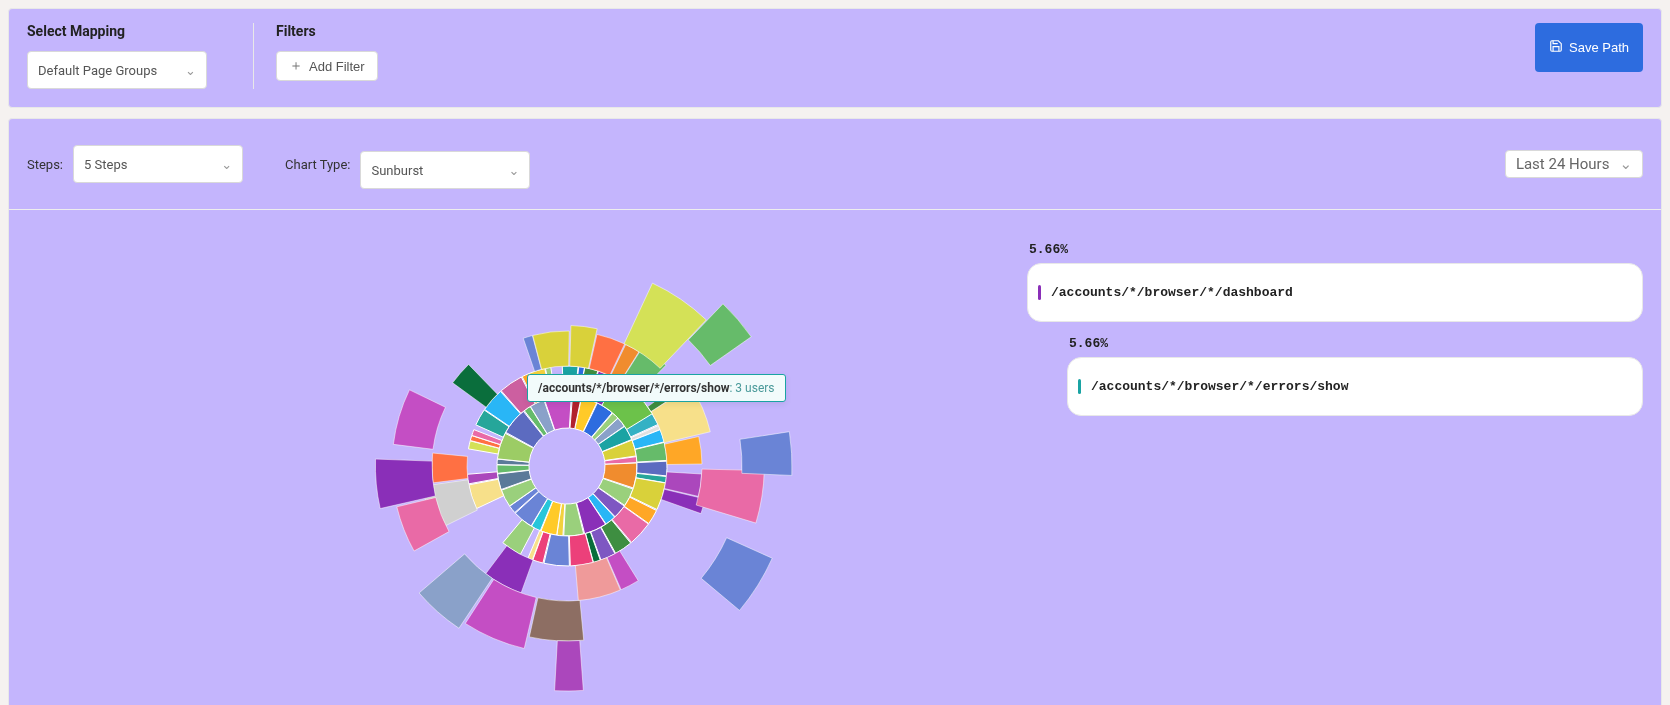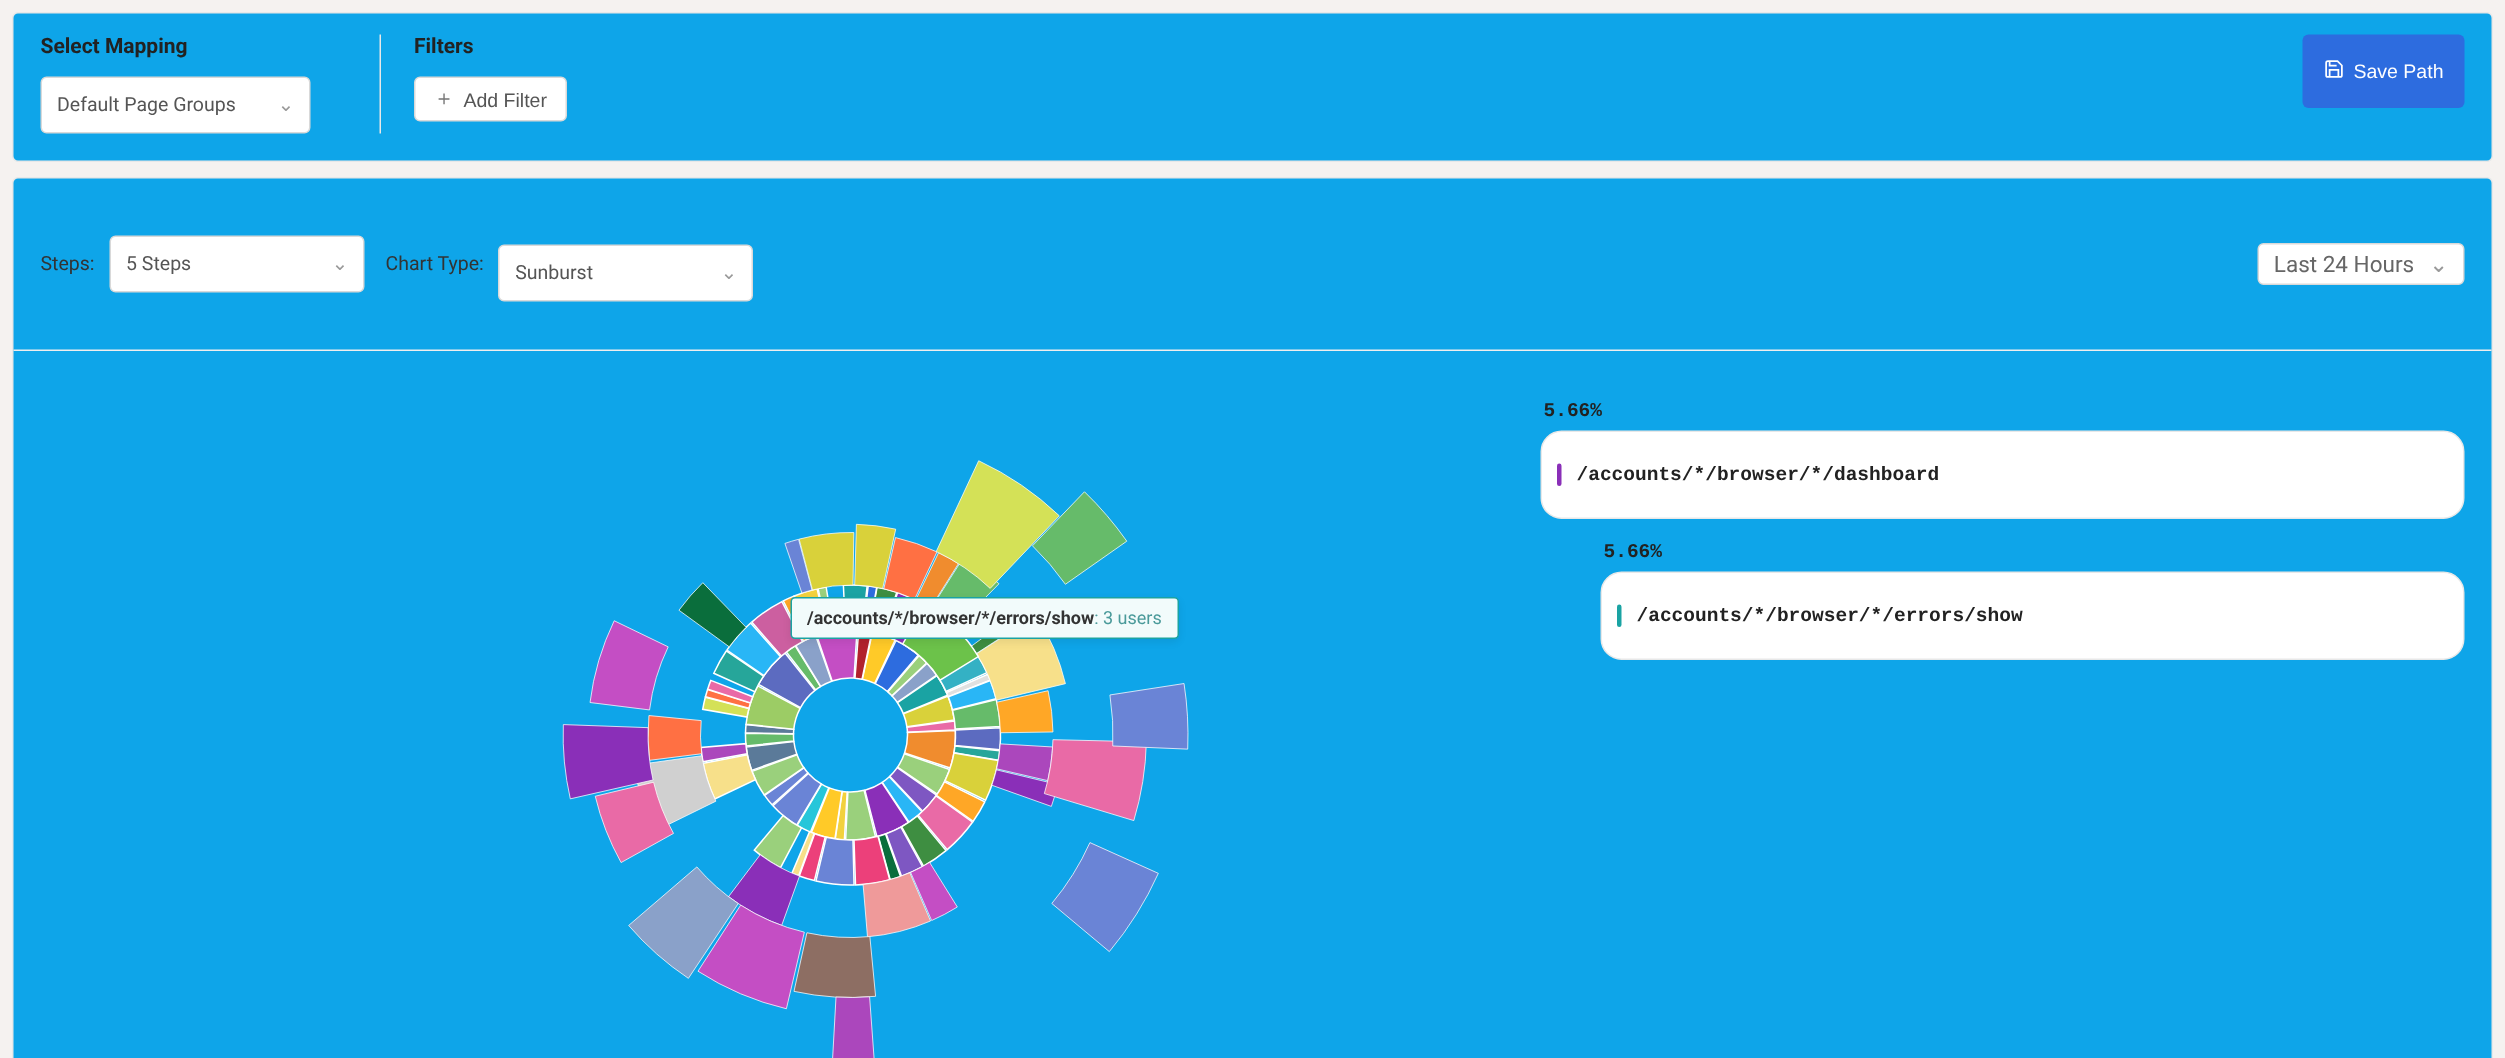--- a/index.html
+++ b/index.html
@@ -5,21 +5,21 @@
   * { box-sizing: border-box; margin: 0; padding: 0; }
   body {
     font-family: -apple-system, BlinkMacSystemFont, "Segoe UI", Roboto, Helvetica, Arial, sans-serif;
     background: #f5f2f0;
     color: #333;
     font-size: 13px;
     padding: 8px;
     width: 1670px;
   }
   .card {
-    background: #0ea5e9;
+    background: #c4b5fd;
     border: 1px solid #e8e8e8;
     border-radius: 4px;
     margin-bottom: 10px;
   }
   
   .controls-row {
     display: flex;
     align-items: flex-start;
     padding: 14px 18px 18px 18px;
   }
@@ -81,29 +81,29 @@
     color: #fff;
     cursor: pointer;
     font-size: 13px;
     font-weight: 500;
   }
   .btn-primary .save-icn { margin-right: 6px; }
   
   .toolbar {
     display: flex;
     align-items: center;
-    padding: 32px 18px;
+    padding: 20px 18px;
     border-bottom: 1px solid #eee;
   }
   .toolbar .lbl {
     font-size: 13px;
     color: #333;
     margin-right: 10px;
   }
-  .toolbar .sel-sm { min-width: 170px; margin-right: 14px; gap: 44px; }
+  .toolbar .sel-sm { min-width: 170px; margin-right: 42px; gap: 44px; }
   .toolbar .sel-sm2 { min-width: 170px; margin-top: 12px; }
   .time-select {
     min-width: 120px;
     height: 28px;
     font-size: 15px;
     color:#666;
   }
   .chart-area {
     display: flex;
     padding: 26px 18px 36px 18px;

